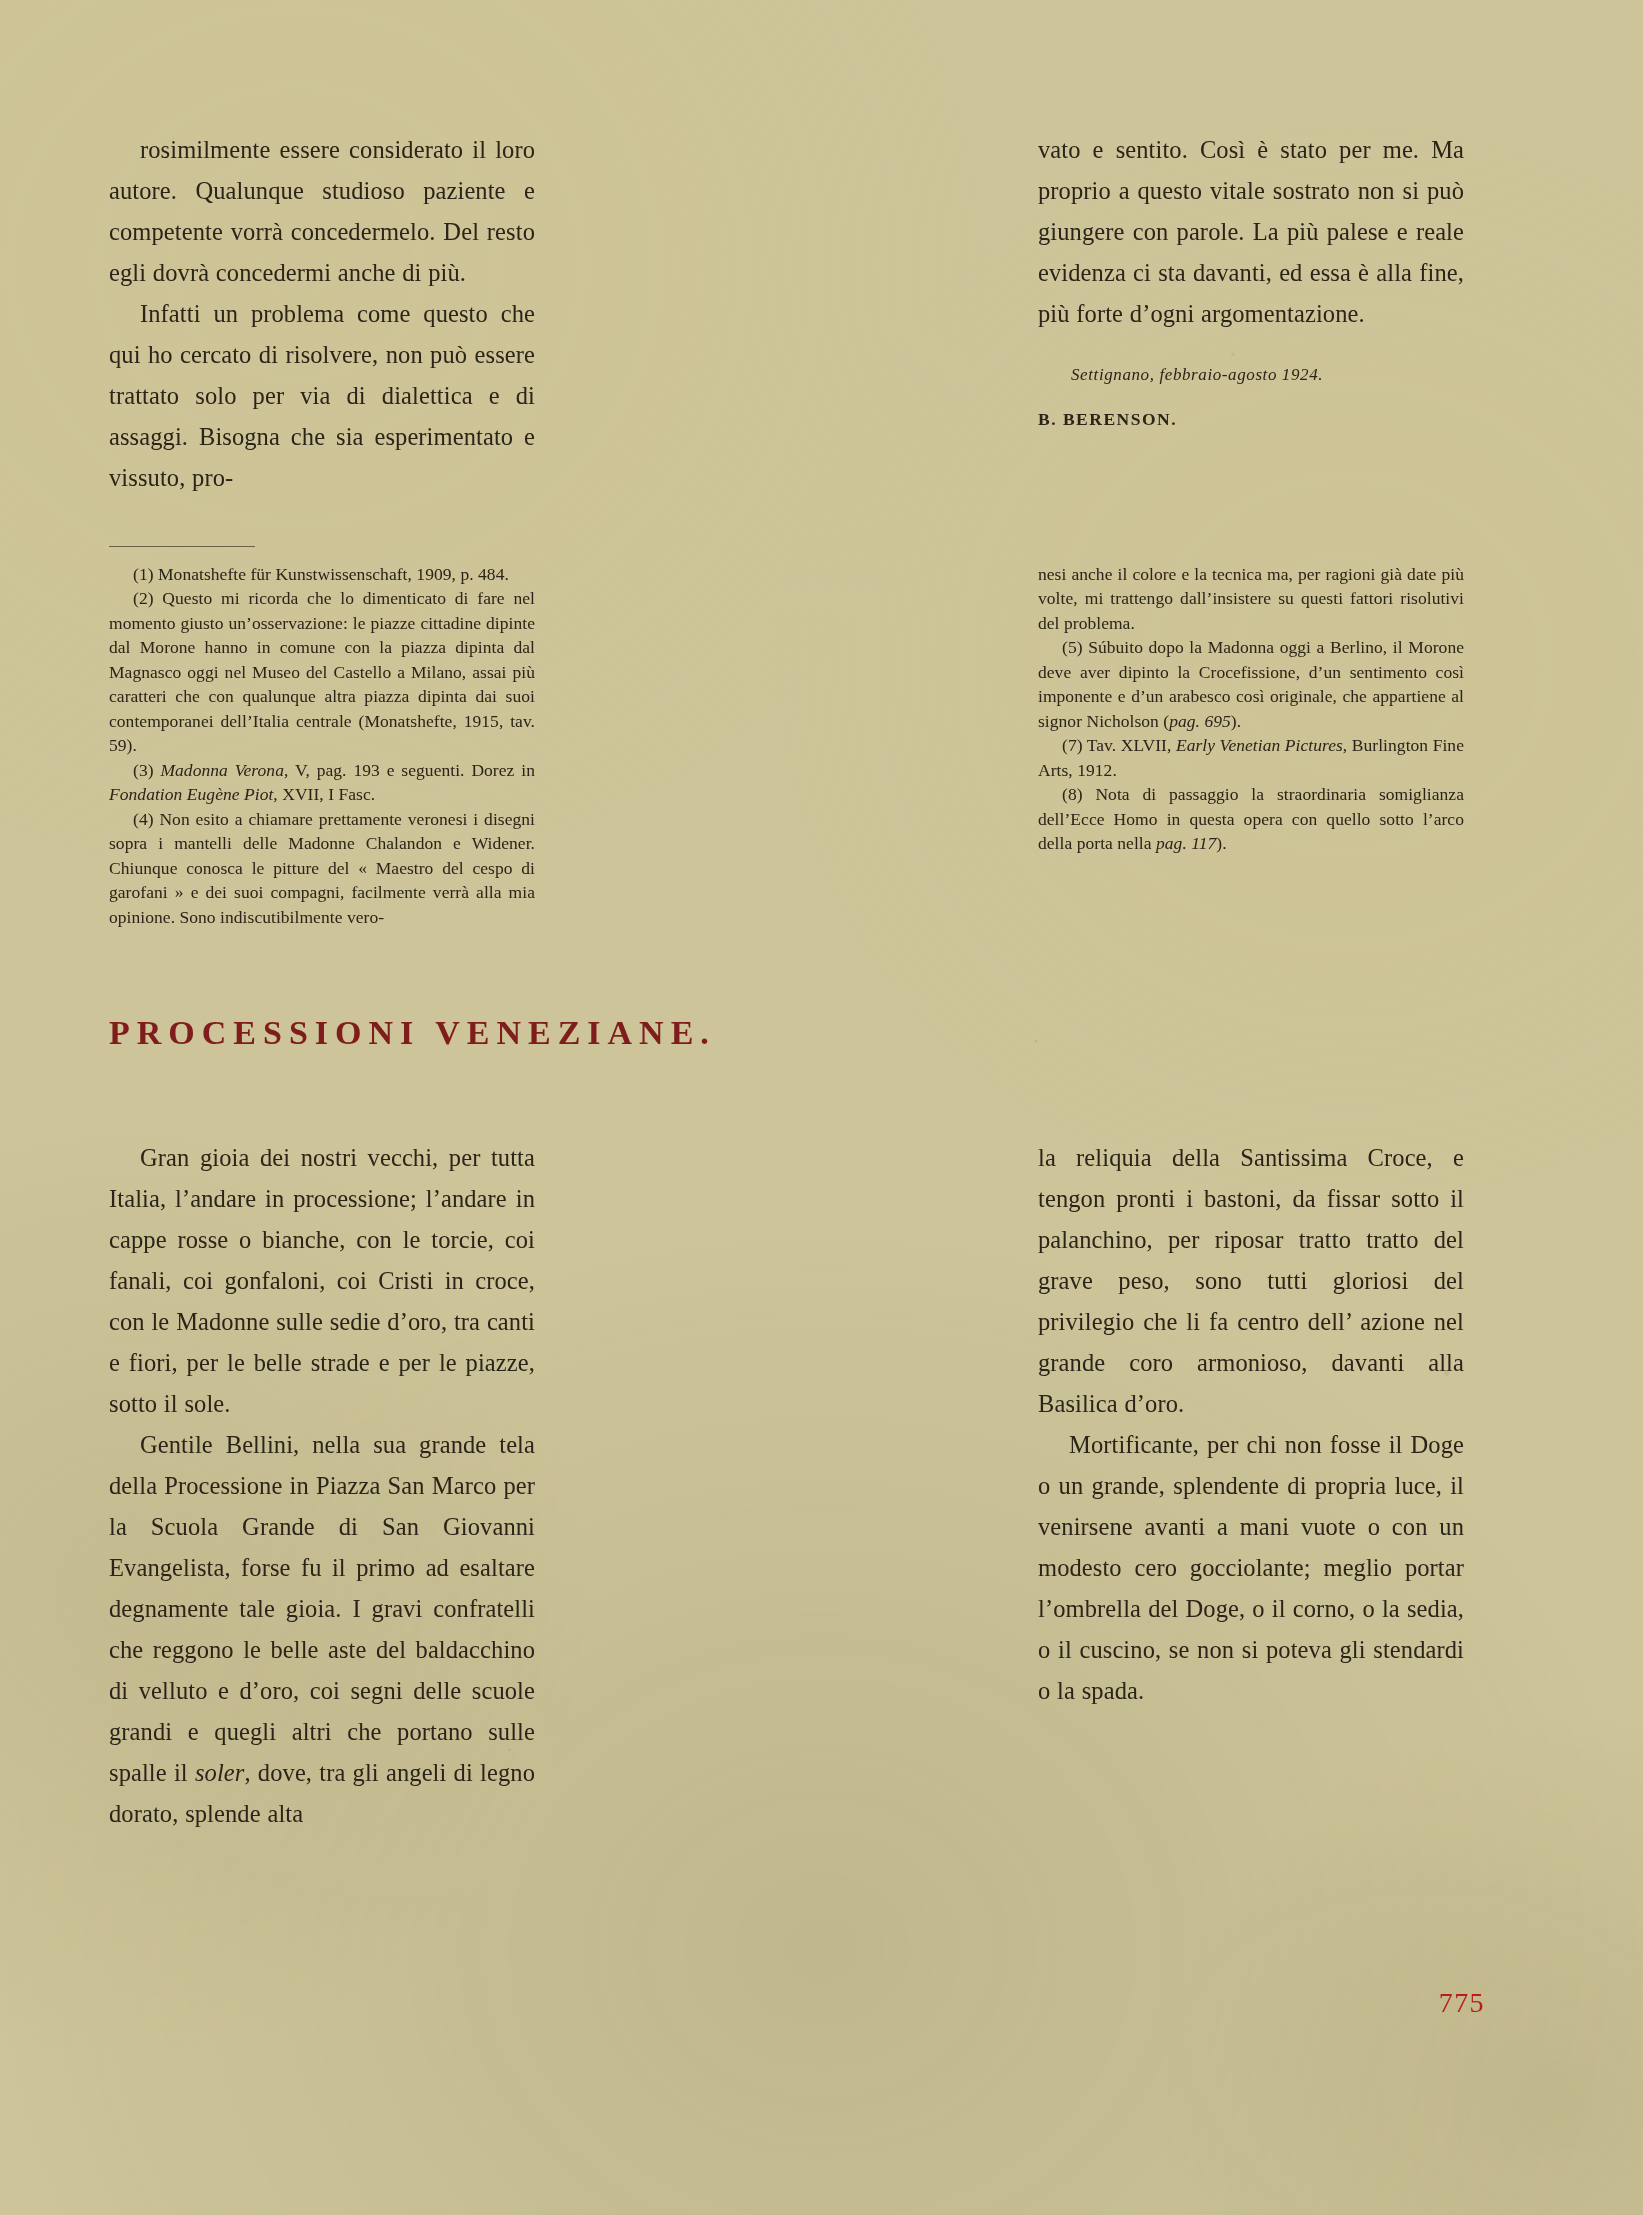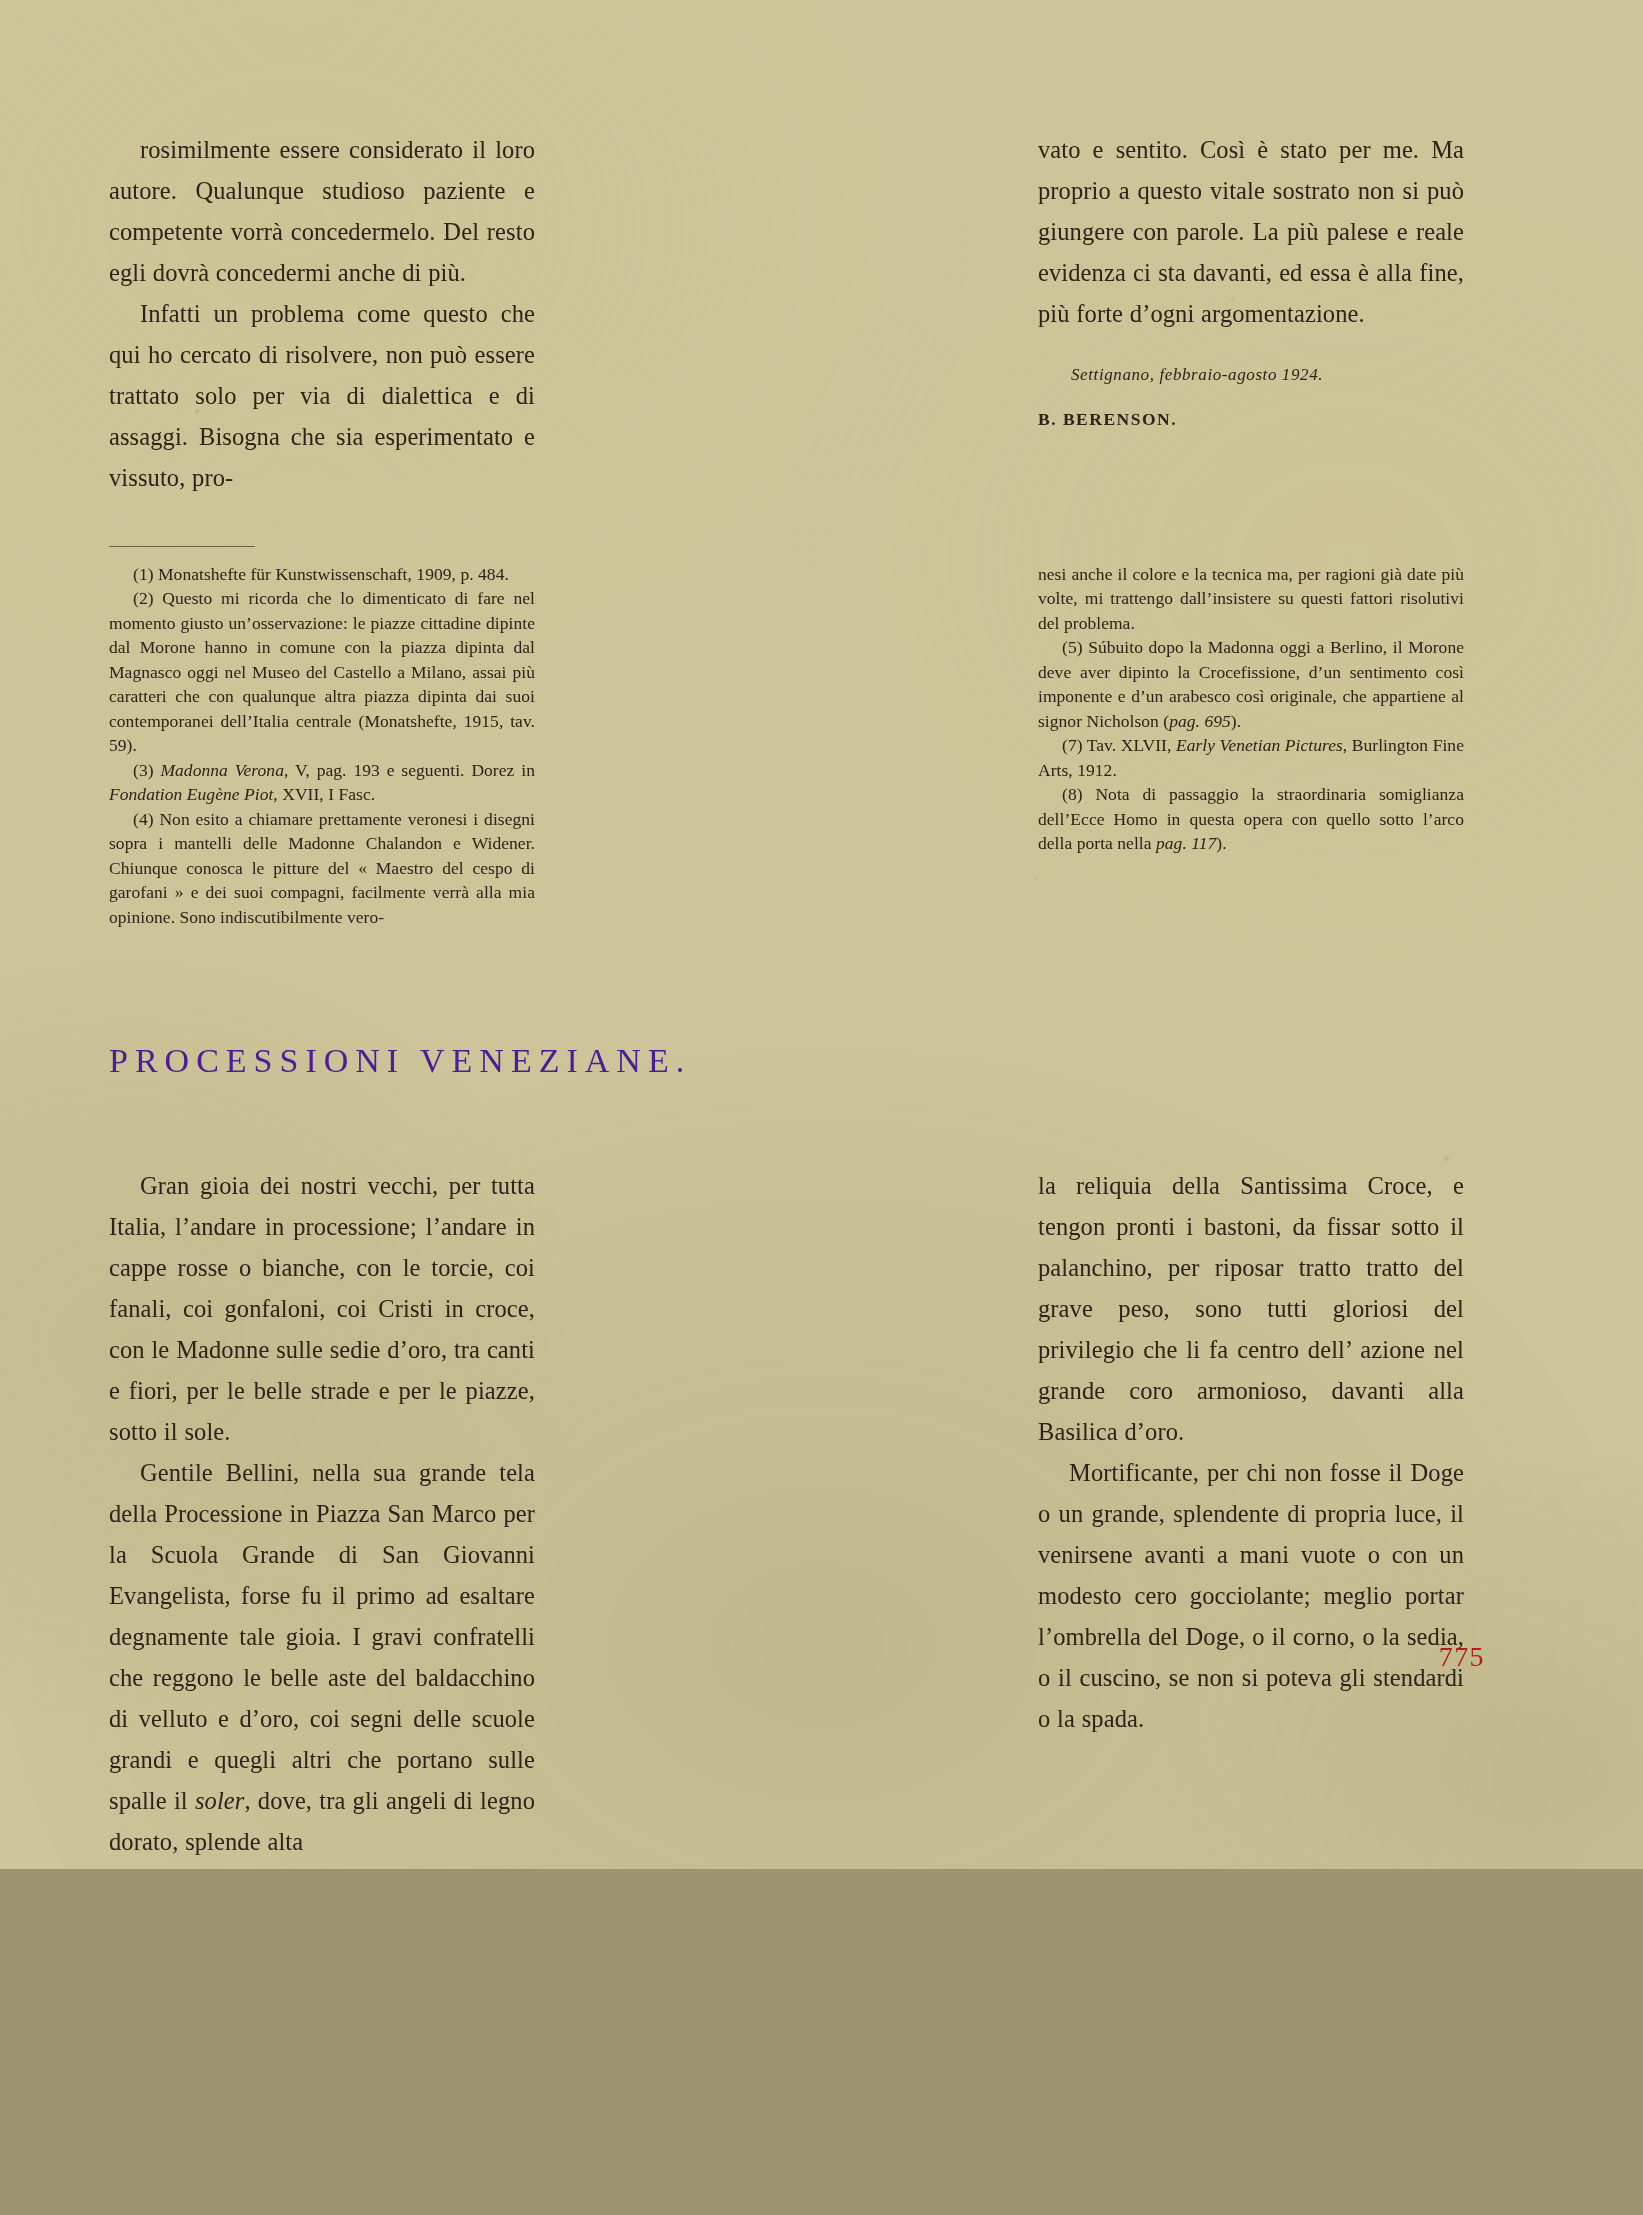--- a/index.html
+++ b/index.html
@@ -6,21 +6,21 @@
     margin: 0;
     padding: 0;
     background: #9c9470;
   }
   body {
     font-family: "Liberation Serif", "DejaVu Serif", serif;
   }
   .page {
     position: relative;
     width: 1644px;
-    height: 1869px;
+    height: 2215px;
     background: #cdc499;
     overflow: hidden;
     color: #2b2418;
   }
   
   .paper-grain {
     position: absolute;
     inset: 0;
     pointer-events: none;
     background:
@@ -118,25 +118,26 @@
     text-align-last: left;
     letter-spacing: 0.05px;
   }
   .fn-col p.fn {
     text-indent: 24px;
   }
   i, .it { font-style: italic; }
 
   
   .sec-title {
-    margin-top: 113px;
+    margin-top: 85px;
     font-size: 34px;
     letter-spacing: 7px;
     white-space: pre;
-    color: #4c1d95;
+    color: #7f1d1d;
+    font-weight: bold;
   }
 
   .article-body {
     margin-top: 85px;
     display: flex;
     justify-content: space-between;
   }
 
   
   .pageno {

